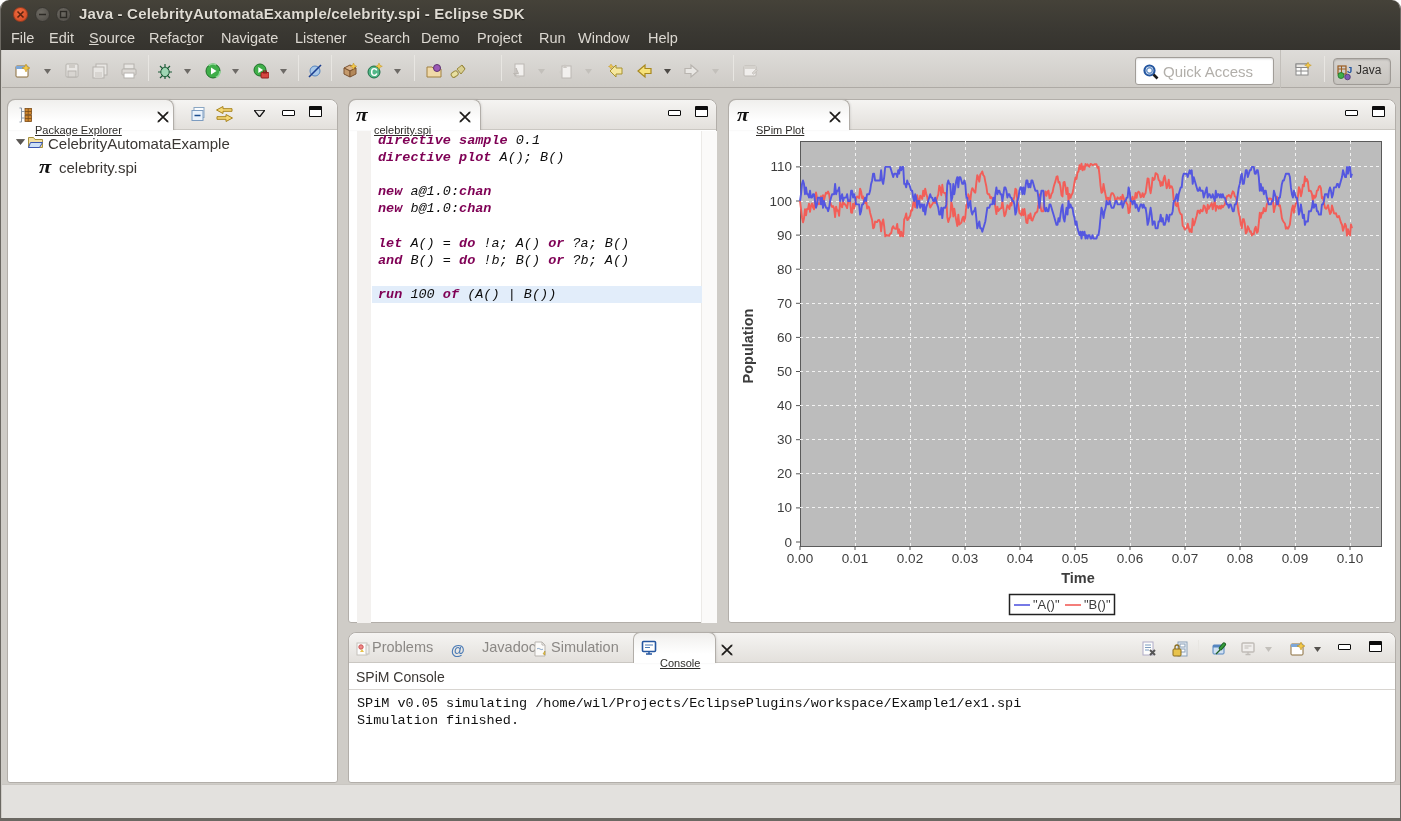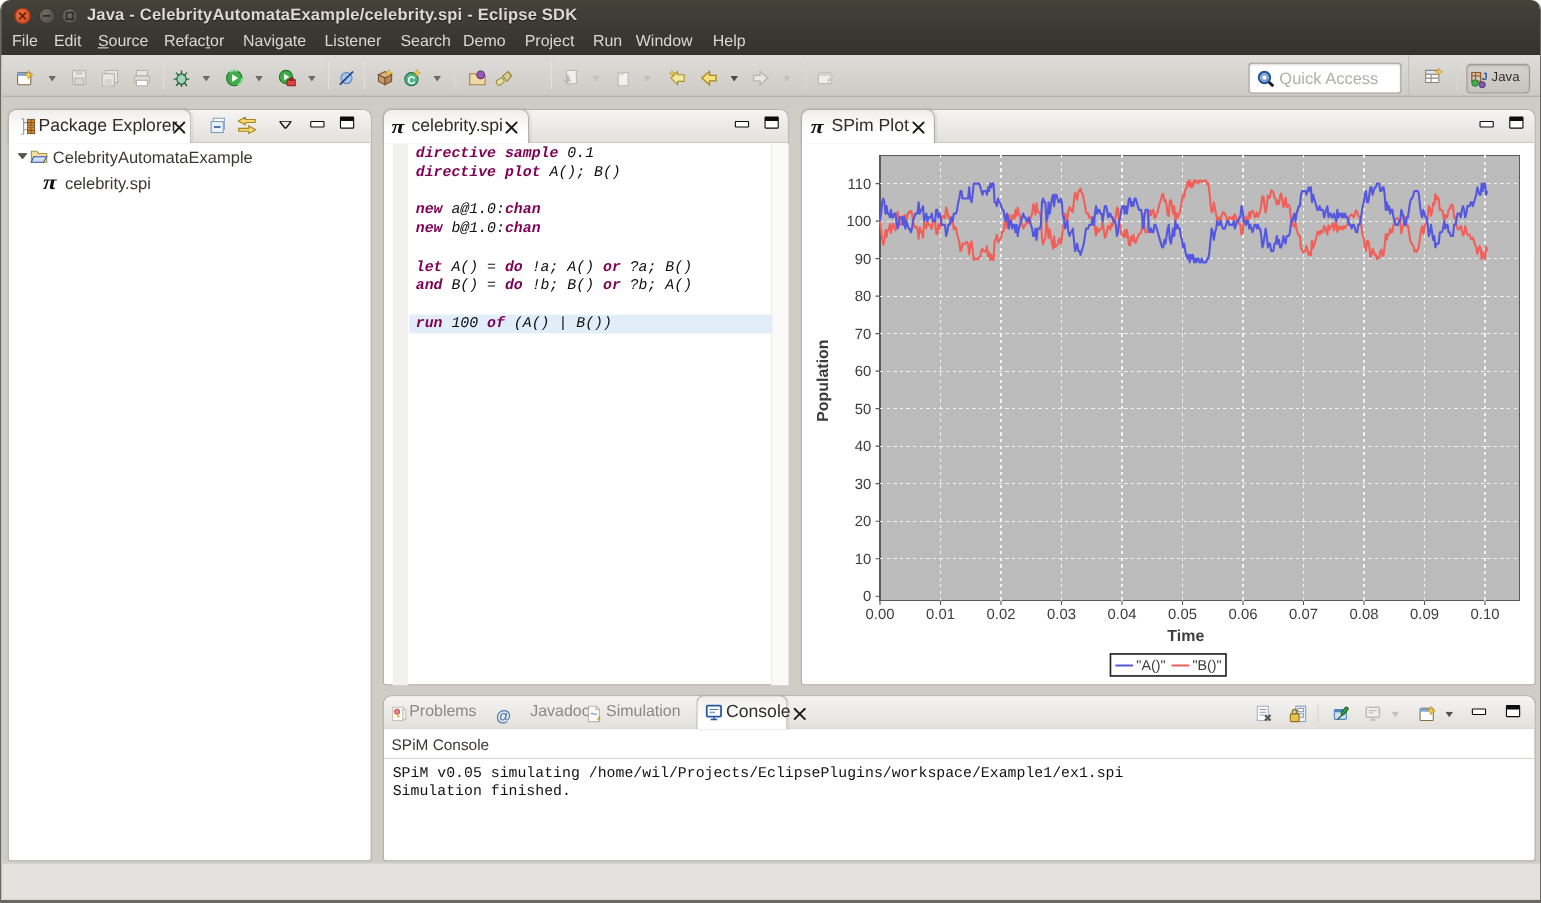--- a/index.html
+++ b/index.html
@@ -14,21 +14,21 @@
   background:linear-gradient(#dedcd9,#cecbc6); border-bottom:1px solid #aeaaa5; }
 .tsep { position:absolute; top:5px; width:1px; height:26px; background:#b4b0ab; border-right:1px solid #e8e6e2; }
 #qa { position:absolute; left:1133px; top:7px; width:139px; height:28px; background:#fff; border:1px solid #a19d98; border-radius:3px; box-shadow:inset 0 1px 2px rgba(0,0,0,.15); }
 #qa span { position:absolute; left:27px; top:5px; color:#b2afaa; font-size:15px; }
 #javabtn { position:absolute; left:1331px; top:8px; width:58px; height:27px; background:linear-gradient(#d6d3cf,#c7c4bf); border:1px solid #9e9a95; border-radius:4px; box-shadow:inset 0 1px 2px rgba(0,0,0,.18); }
 #javabtn span { position:absolute; left:22px; top:4px; font-size:12px; color:#2f2d2b; }
 .panel { position:absolute; background:#fff; border:1px solid #b2aea9; border-radius:8px 8px 3px 3px; }
 .phead { position:absolute; left:0; top:0; right:0; height:30px; background:linear-gradient(#f5f4f2,#e3e0dc); border-bottom:1px solid #cac7c2; border-radius:8px 8px 0 0; }
 .tab { position:absolute; top:-1px; height:31px; background:linear-gradient(#f0efed,#fff 70%); border:1px solid #b2aea9; border-bottom:none; border-radius:8px 8px 0 0; box-shadow:1px 0 2px rgba(0,0,0,.08); }
 .tab .x { position:absolute; top:9px; width:12px; height:12px; }
-.tabtxt { position:absolute; top:6px; font-size:16px; color:#2e2c29; }
+.tabtxt { position:absolute; top:24px; font-size:11px; color:#2e2c29;text-decoration:underline; }
 .pi { font-family:"Liberation Serif", serif; font-style:italic; font-weight:bold; font-size:18px; color:#111; line-height:1; display:inline-block; transform:scaleX(1.18); transform-origin:left; }
 .itab { position:absolute; top:7px; font-size:14.5px; color:#8b8885; }
 #status { position:absolute; left:1px; top:784px; width:1399px; height:34px; background:#e3e1de; border-top:1px solid #c9c6c1; }
 .cl { height:17.1px; white-space:pre;font-style:italic; }
 #code { position:absolute; left:377px; top:132px; font-family:"Liberation Mono", monospace; font-size:13.5px; color:#0d0d0d; line-height:17.1px; }
 #code b { color:#7f0055; }
 .tick { }
 </style></head>
 <body>
 <div id="win">

